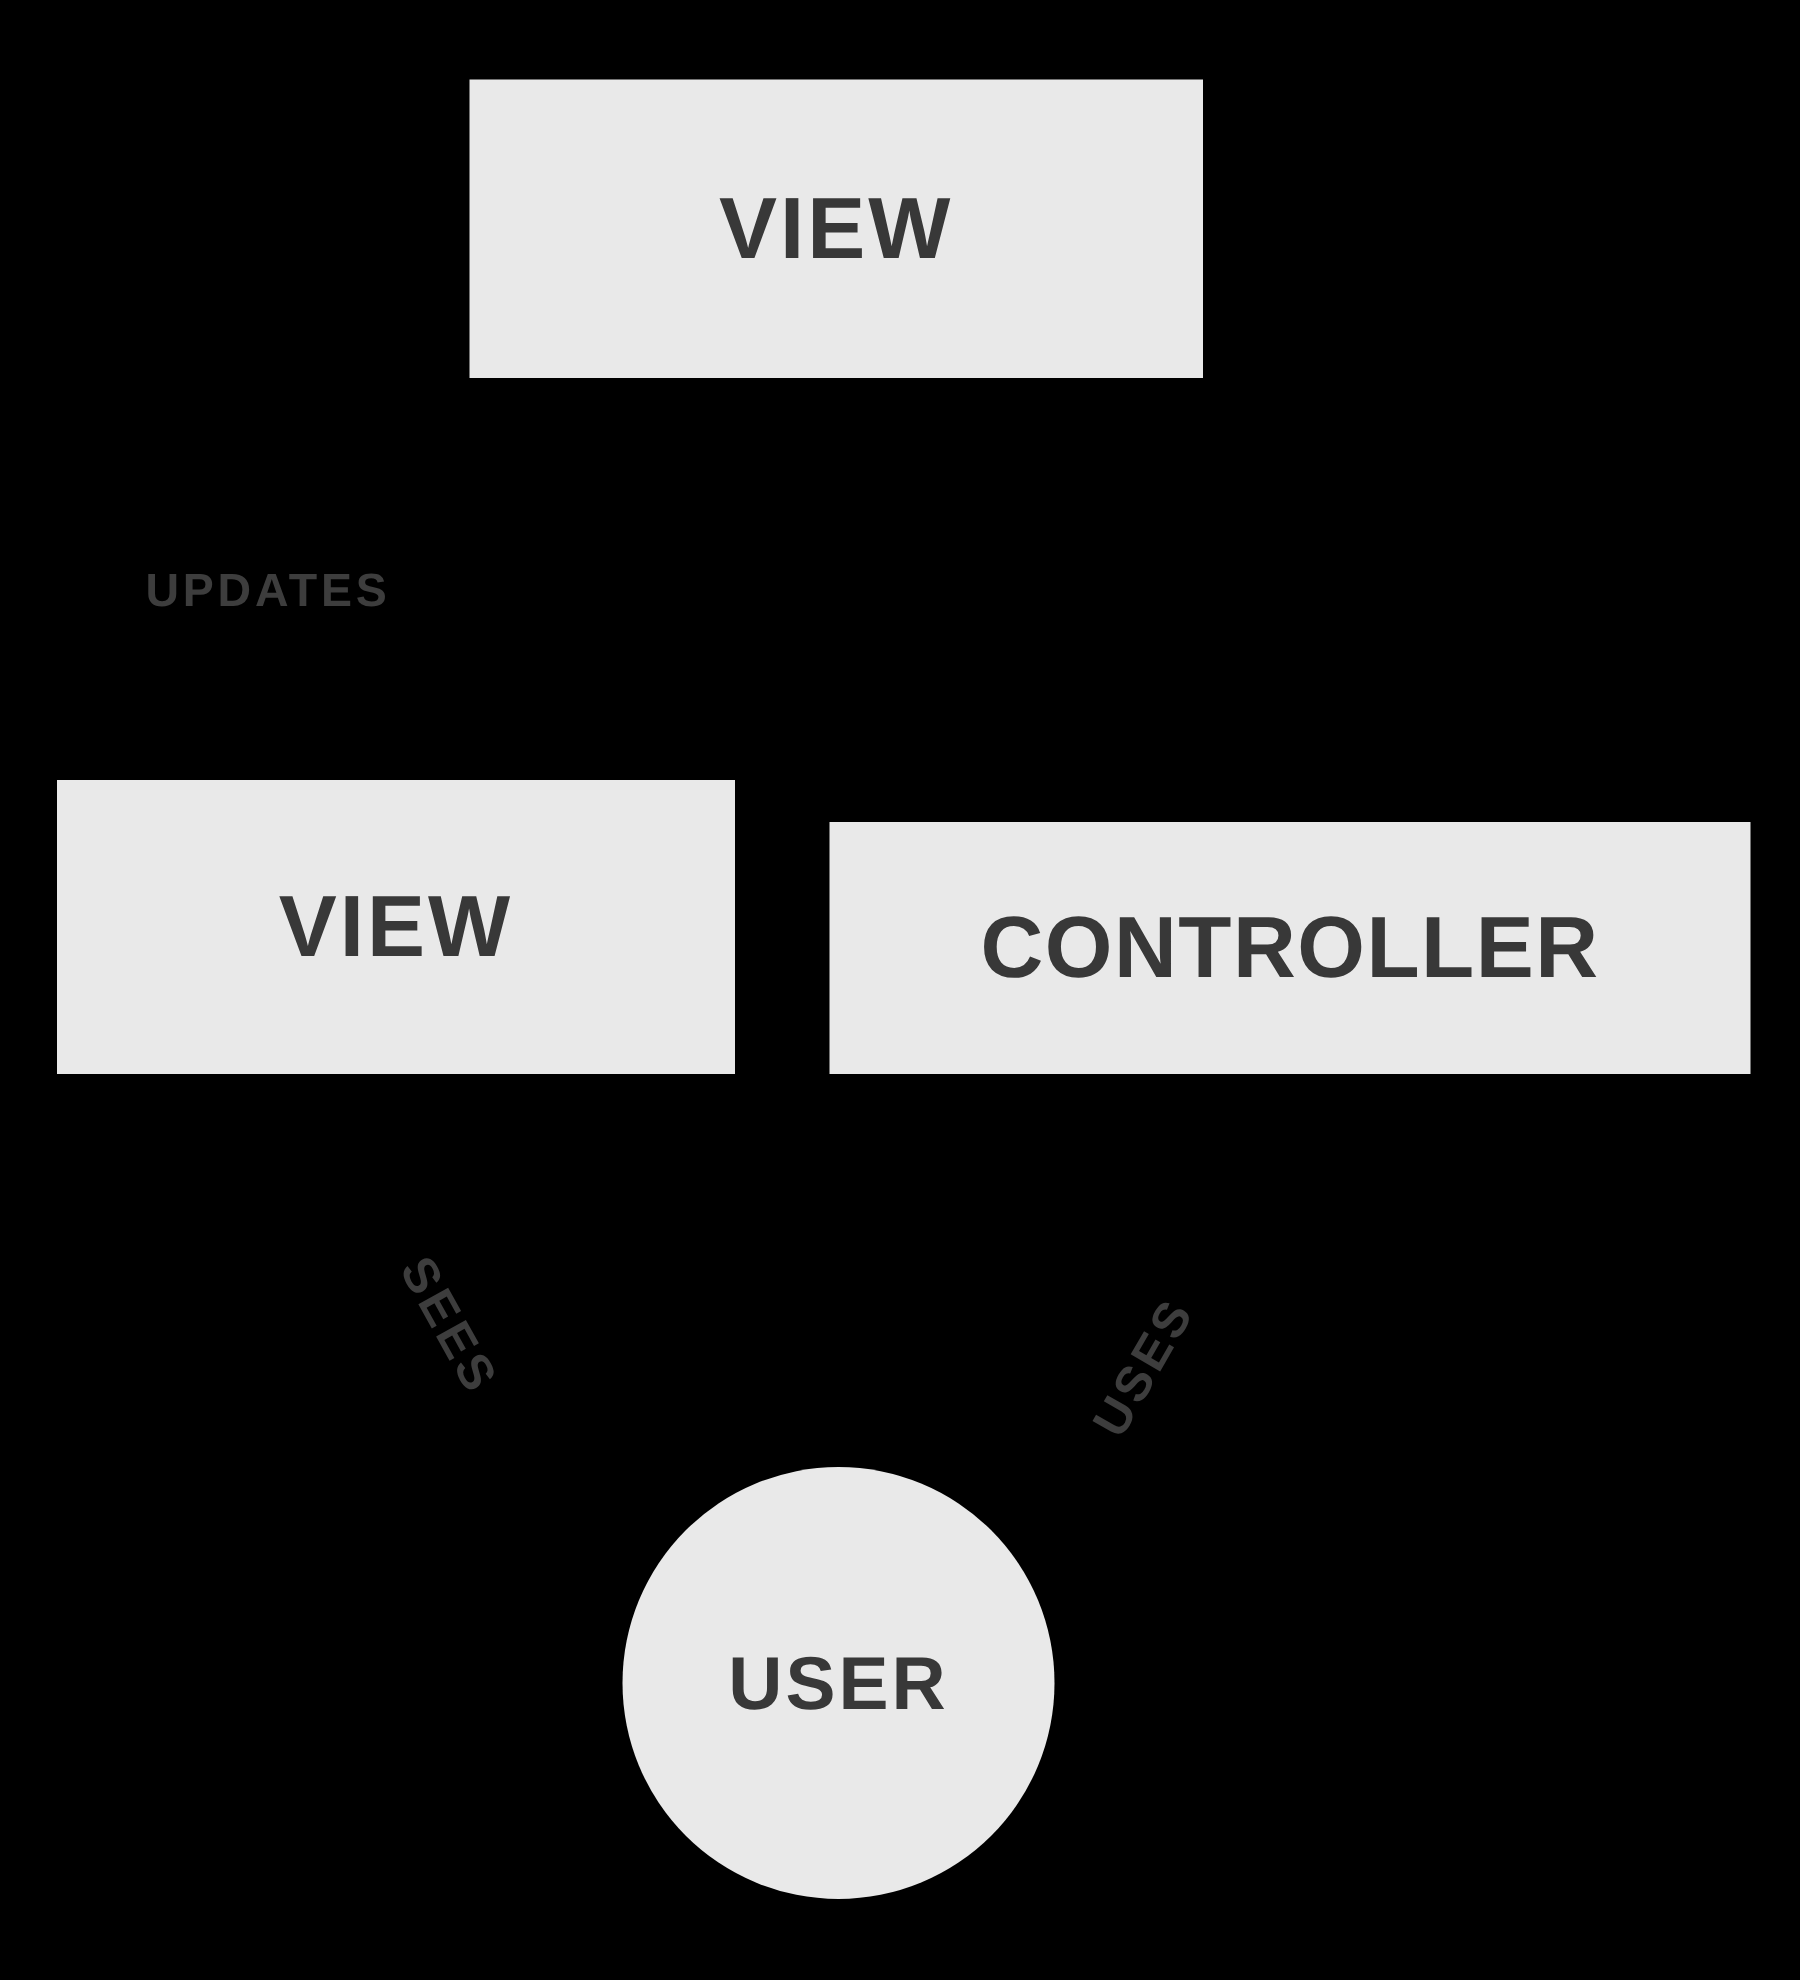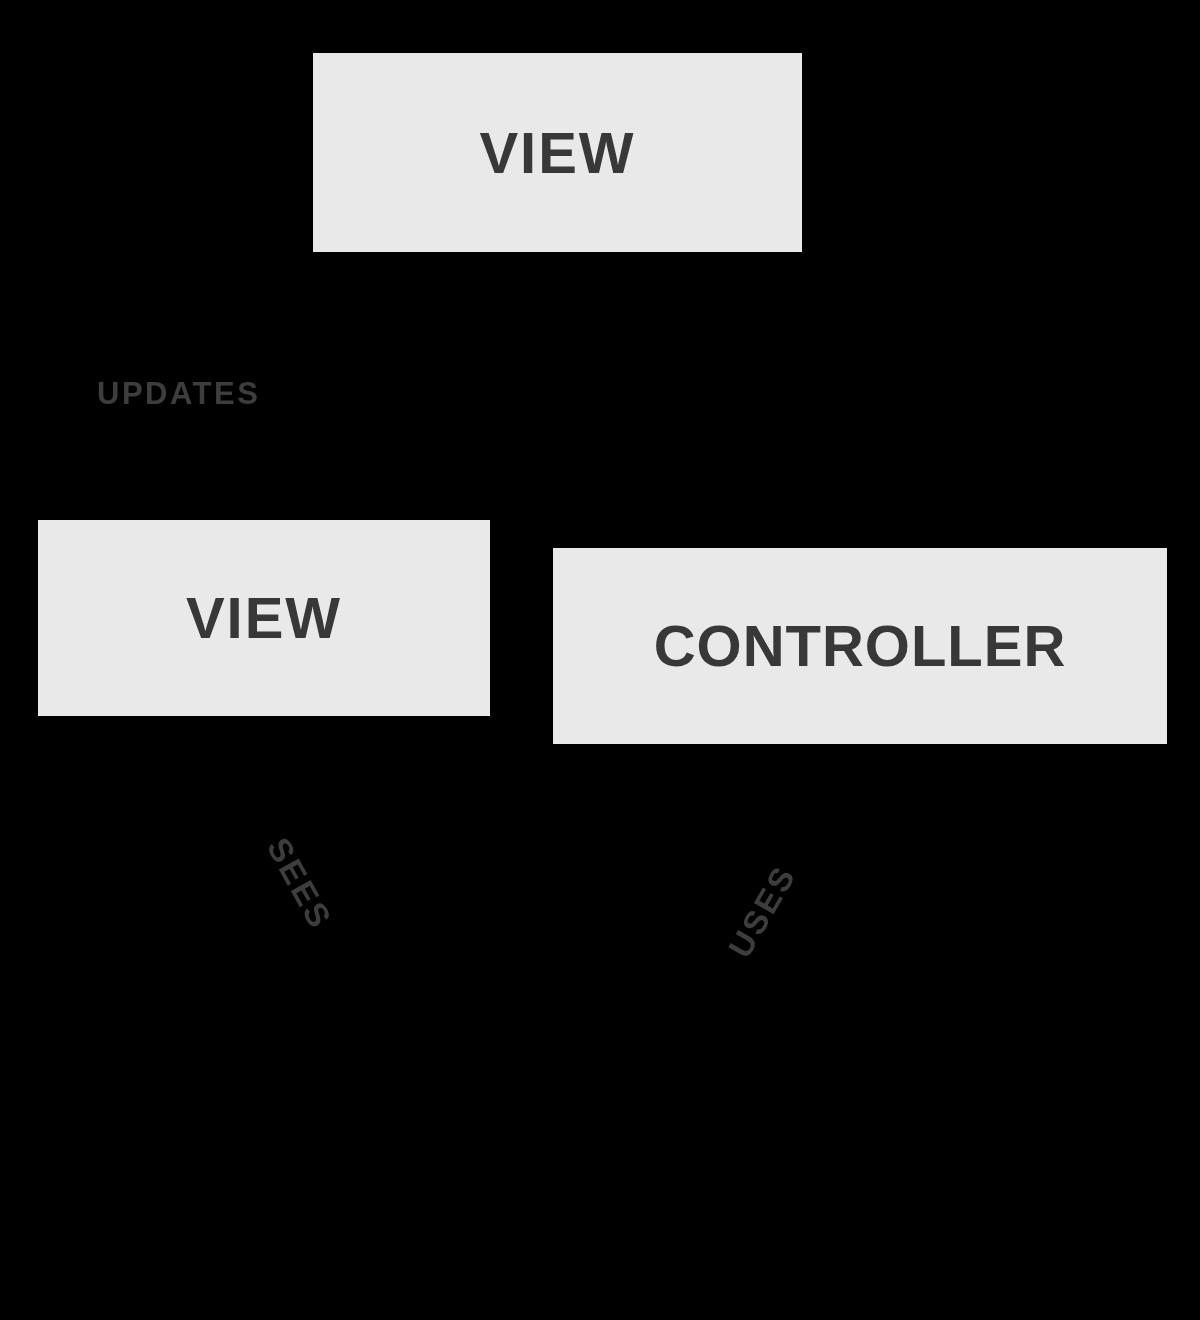--- a/index.html
+++ b/index.html
@@ -54,21 +54,21 @@
     width: 452px;
     height: 196px;
   }
   #view-node .node-label { font-size: 58px; letter-spacing: 2px; }
 
   
   #controller-node {
     left: 553px;
     top: 548px;
     width: 614px;
-    height: 196px;
+    height: 168px;
   }
   #controller-node .node-label { font-size: 58px; letter-spacing: 1px; }
 
   
   #user-node {
     position: absolute;
     left: 415px;
     top: 978px;
     width: 288px;
     height: 288px;
@@ -148,14 +148,17 @@
   </div>
 
   <div class="node-box" id="controller-node">
     <span class="node-label">CONTROLLER</span>
   </div>
 
   <div class="edge-label-rot" id="label-sees">SEES</div>
 
   <div class="edge-label-rot" id="label-uses">USES</div>
 
+  <div id="user-node">
+    <span class="node-label">USER</span>
+  </div>
 
 </div>
 
 </body></html>

